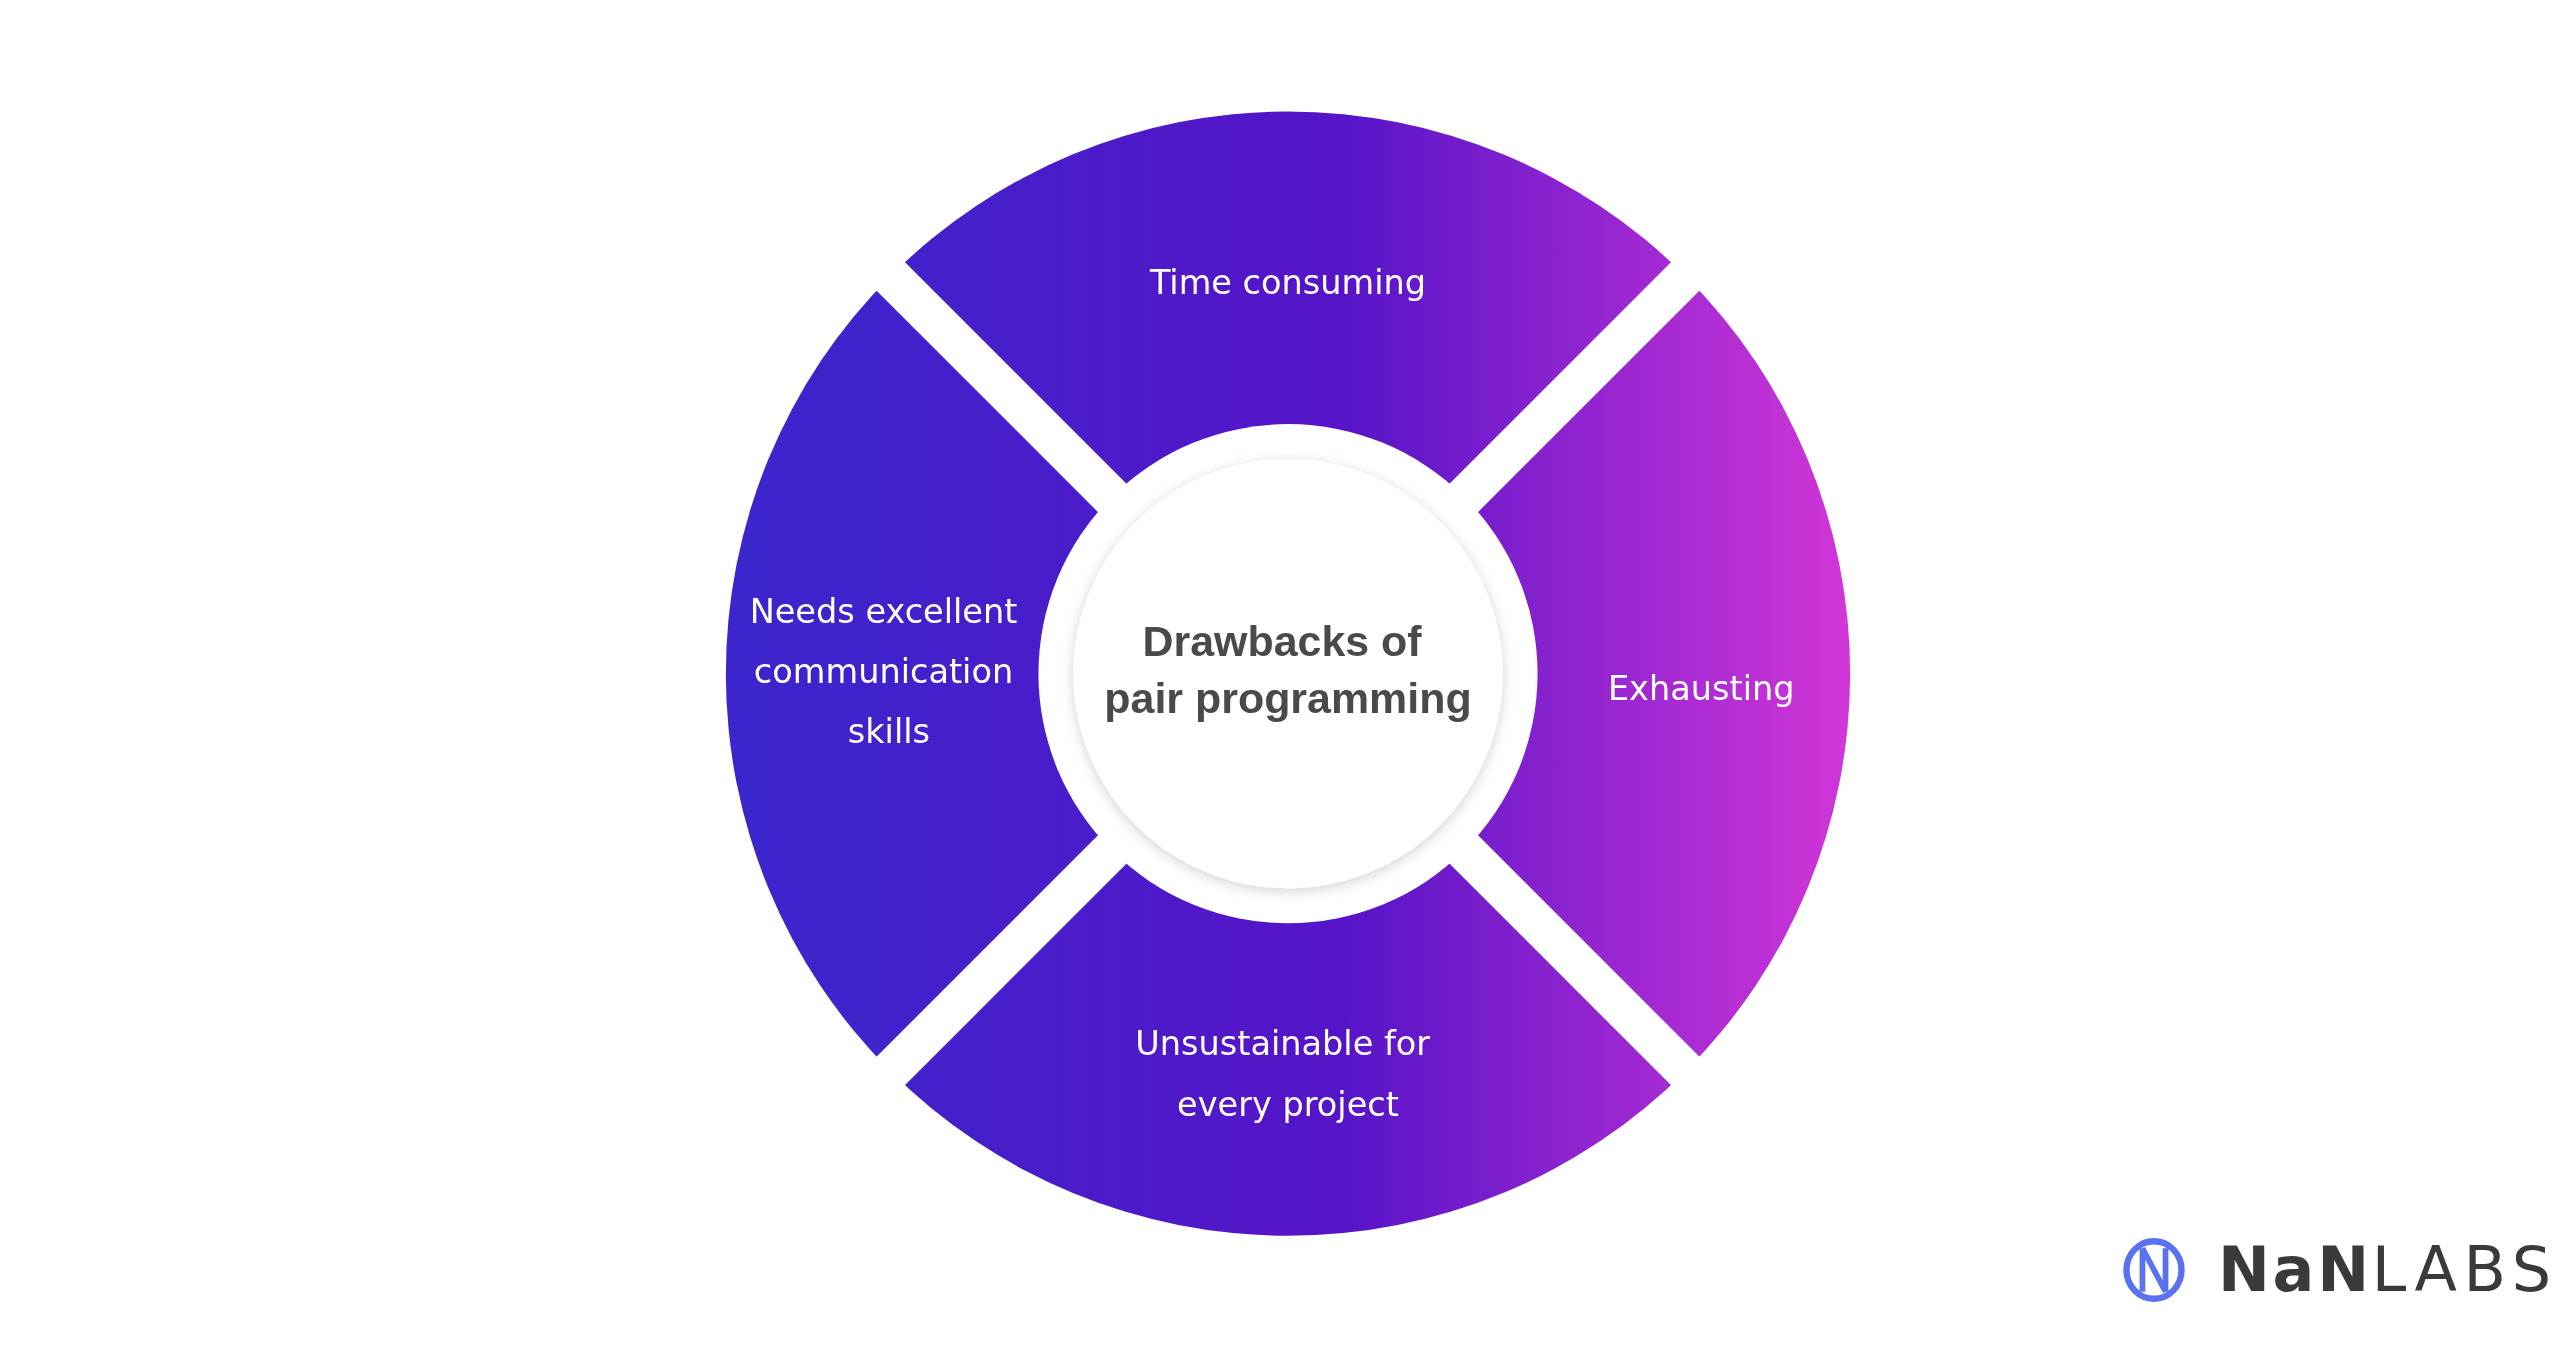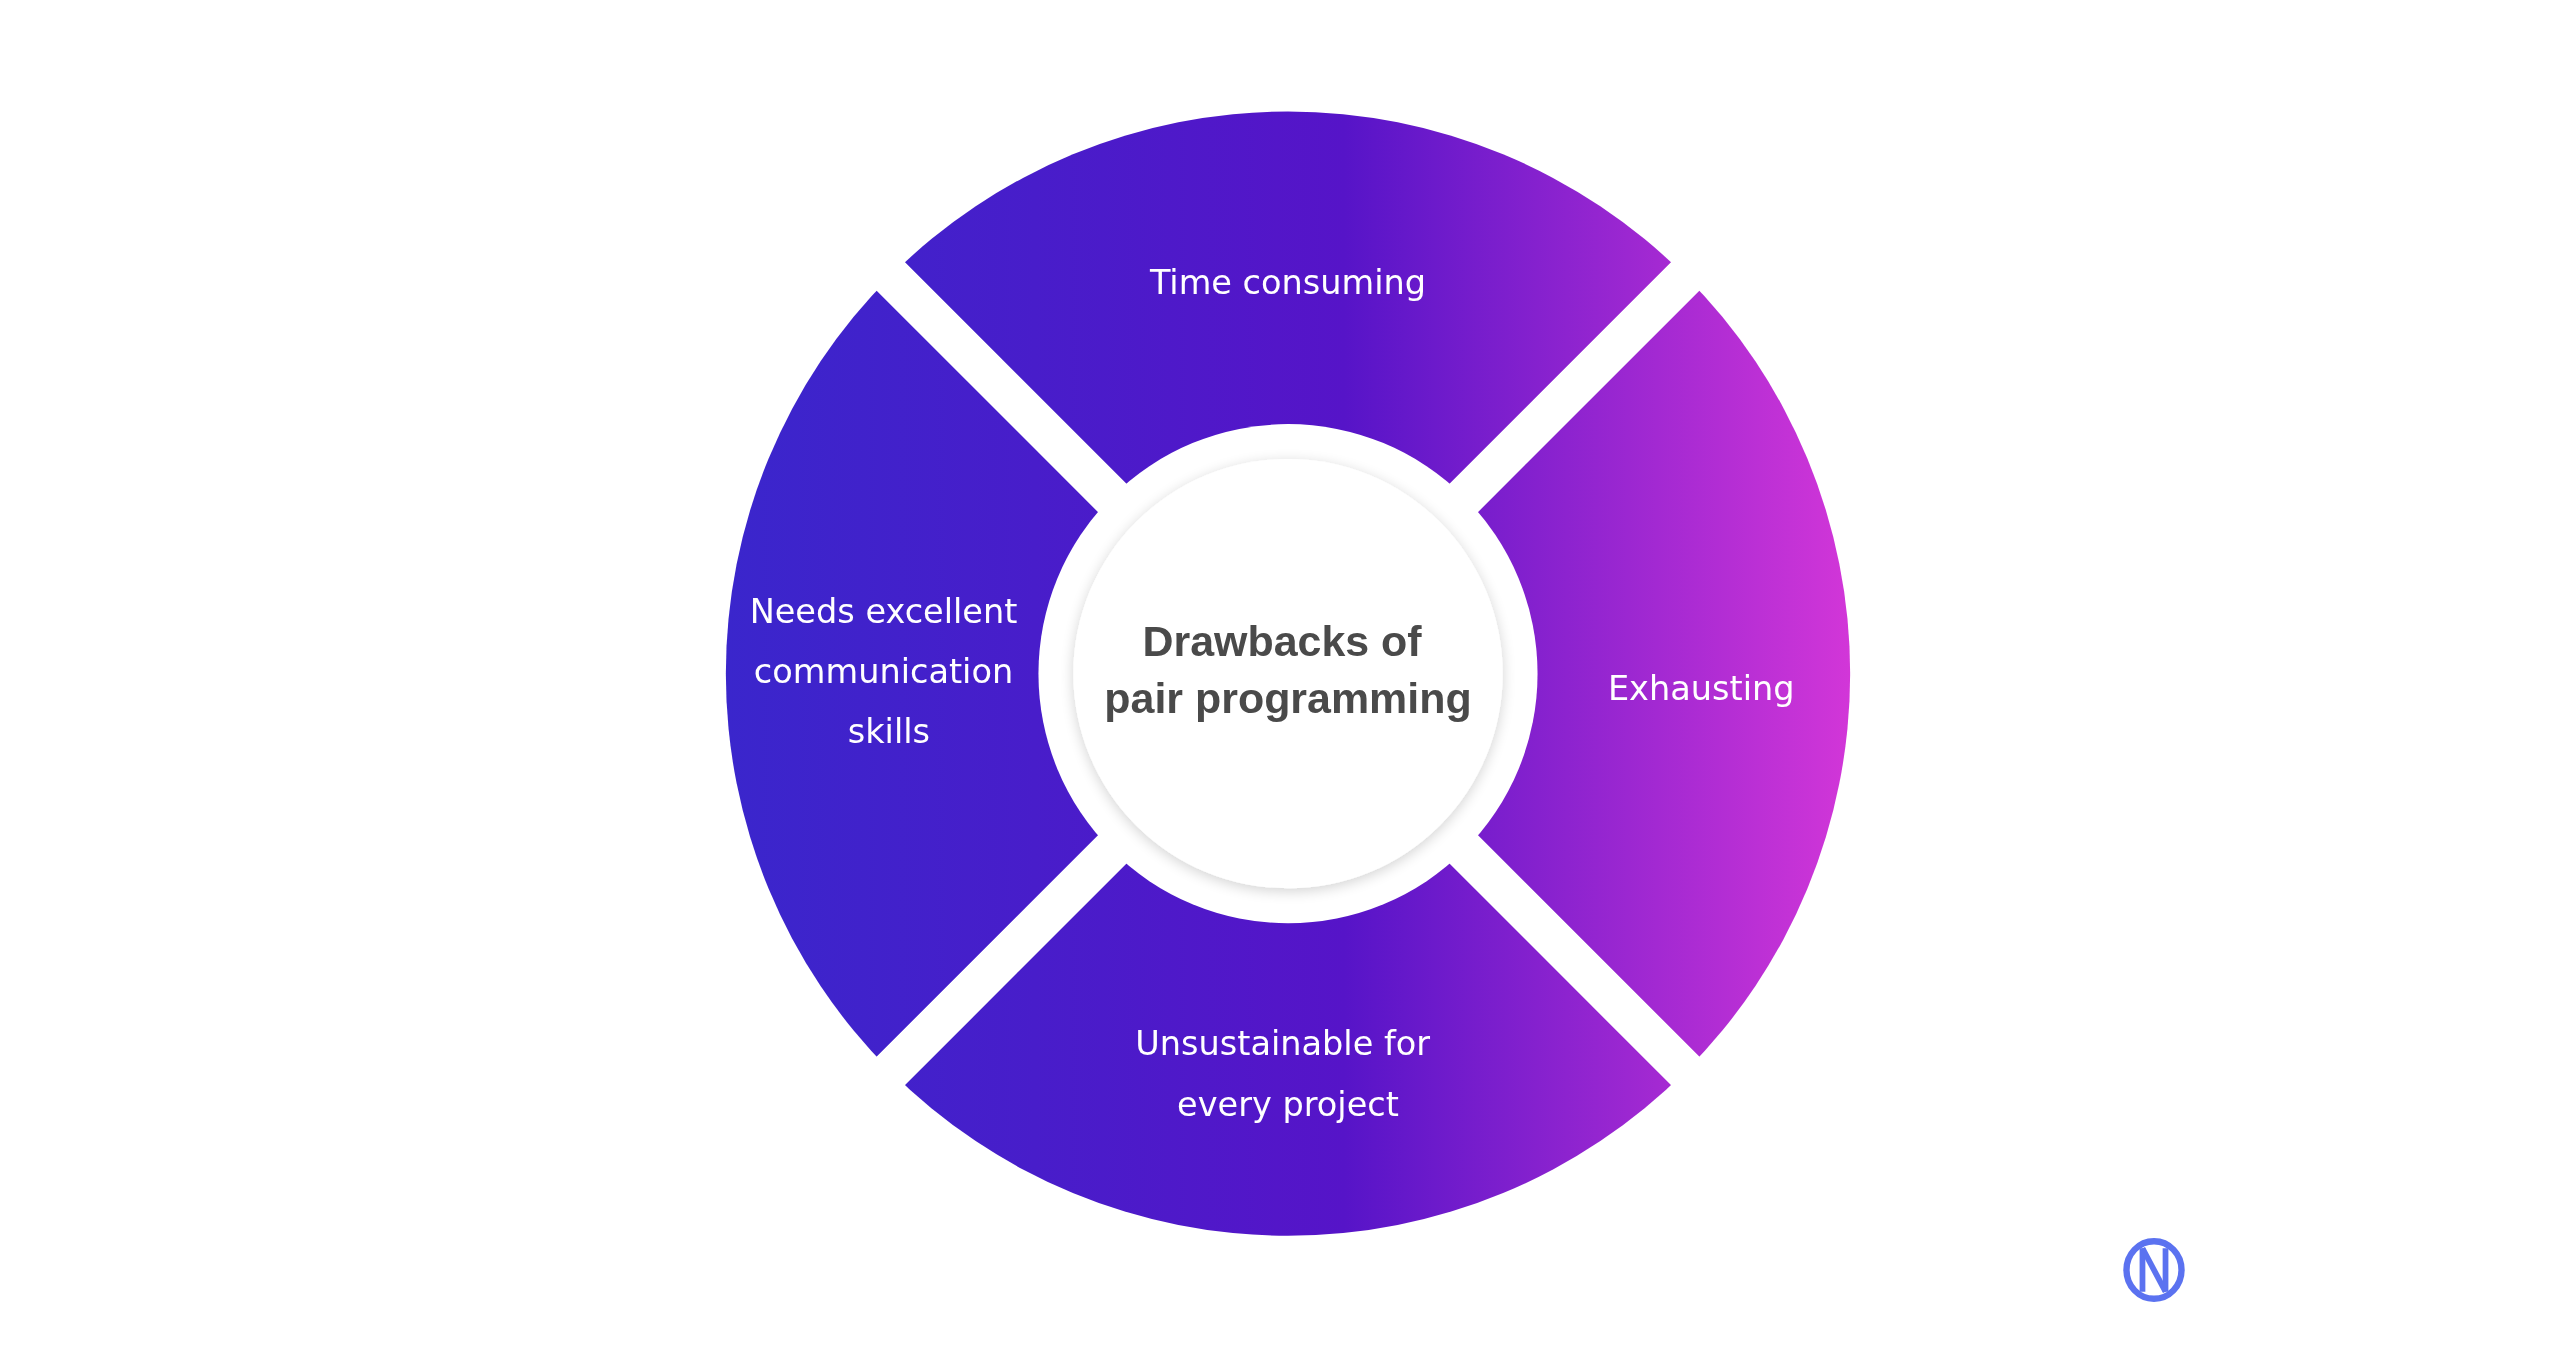--- a/index.html
+++ b/index.html
@@ -71,14 +71,15 @@
   </text>
 </svg>
 
 <div id="logo">
   <svg class="mark" viewBox="0 0 100 100">
     <ellipse cx="50" cy="50" rx="43" ry="45" fill="none" stroke-width="10" id="logo-ring" stroke="#5b72f0"></ellipse>
     <line x1="32" y1="16" x2="32" y2="84" stroke-width="9" id="logo-l1" stroke="#5b72f0"></line>
     <line x1="68" y1="16" x2="68" y2="84" stroke-width="9" id="logo-l2" stroke="#5b72f0"></line>
     <line x1="32" y1="16" x2="68" y2="84" stroke-width="9" id="logo-l3" stroke="#5b72f0"></line>
   </svg>
+  <div class="word"><span class="b">NaN</span><span class="l">LABS</span></div>
 </div>
 
 
 </body></html>

